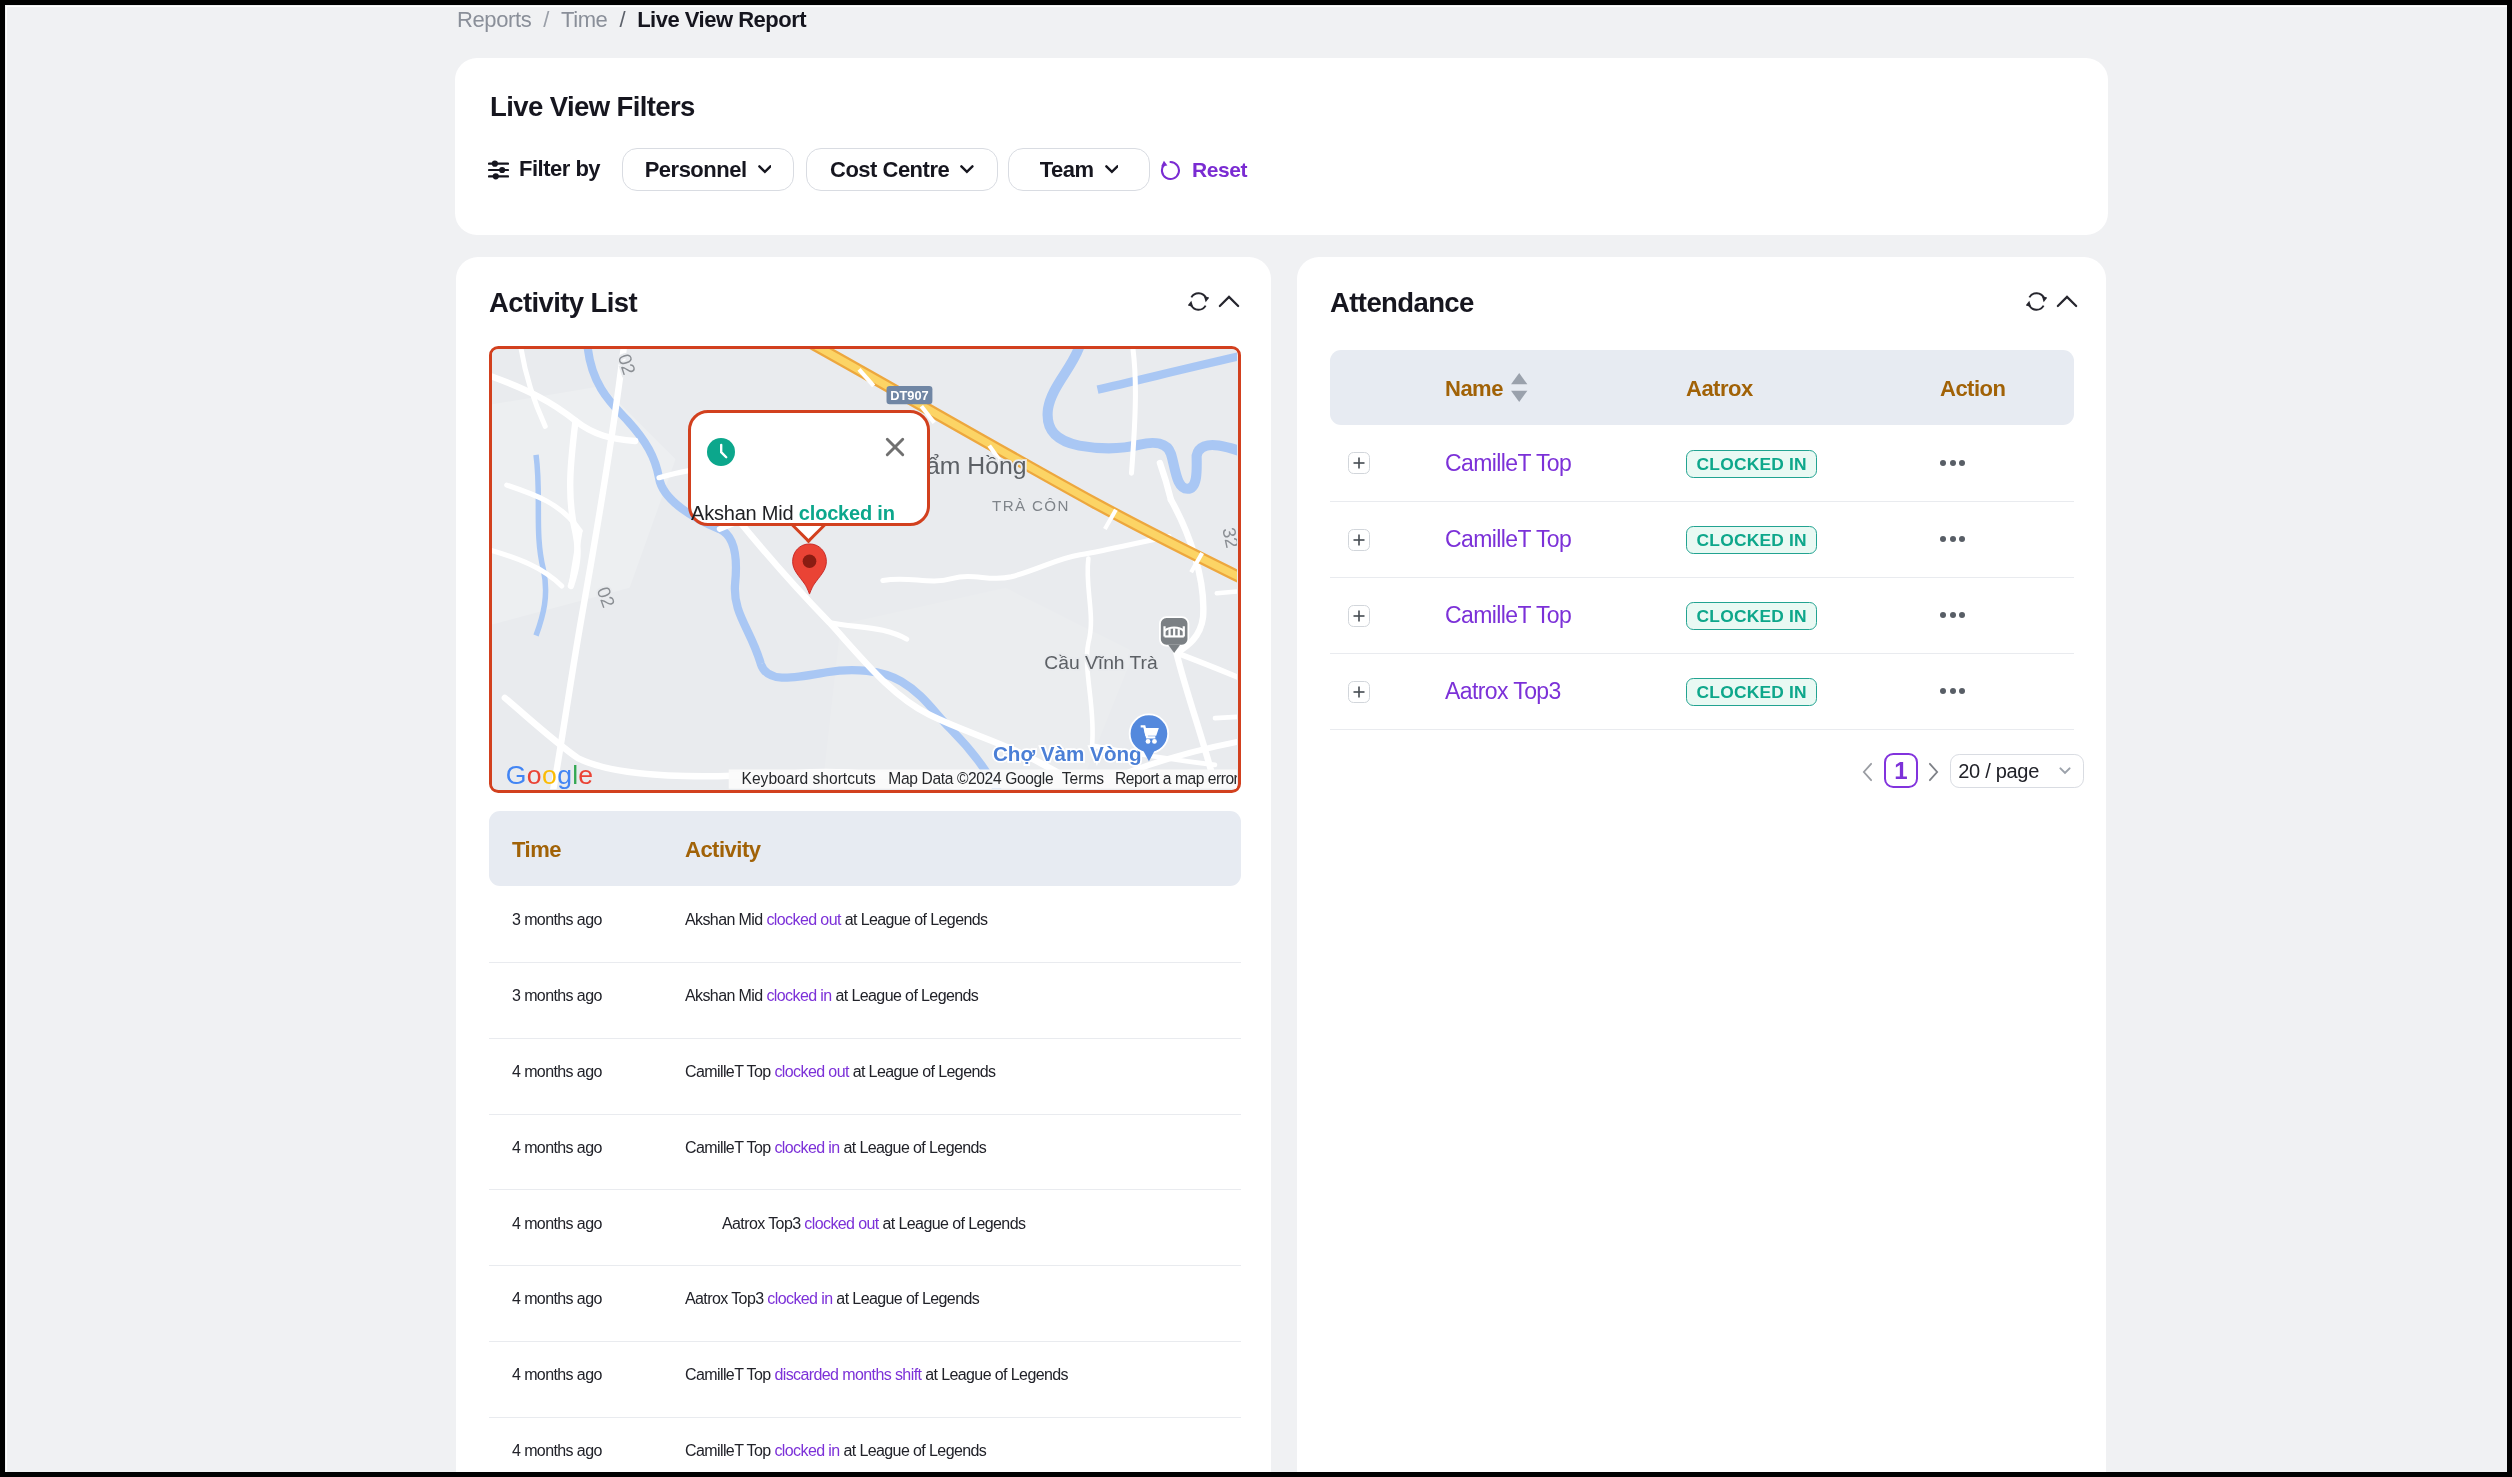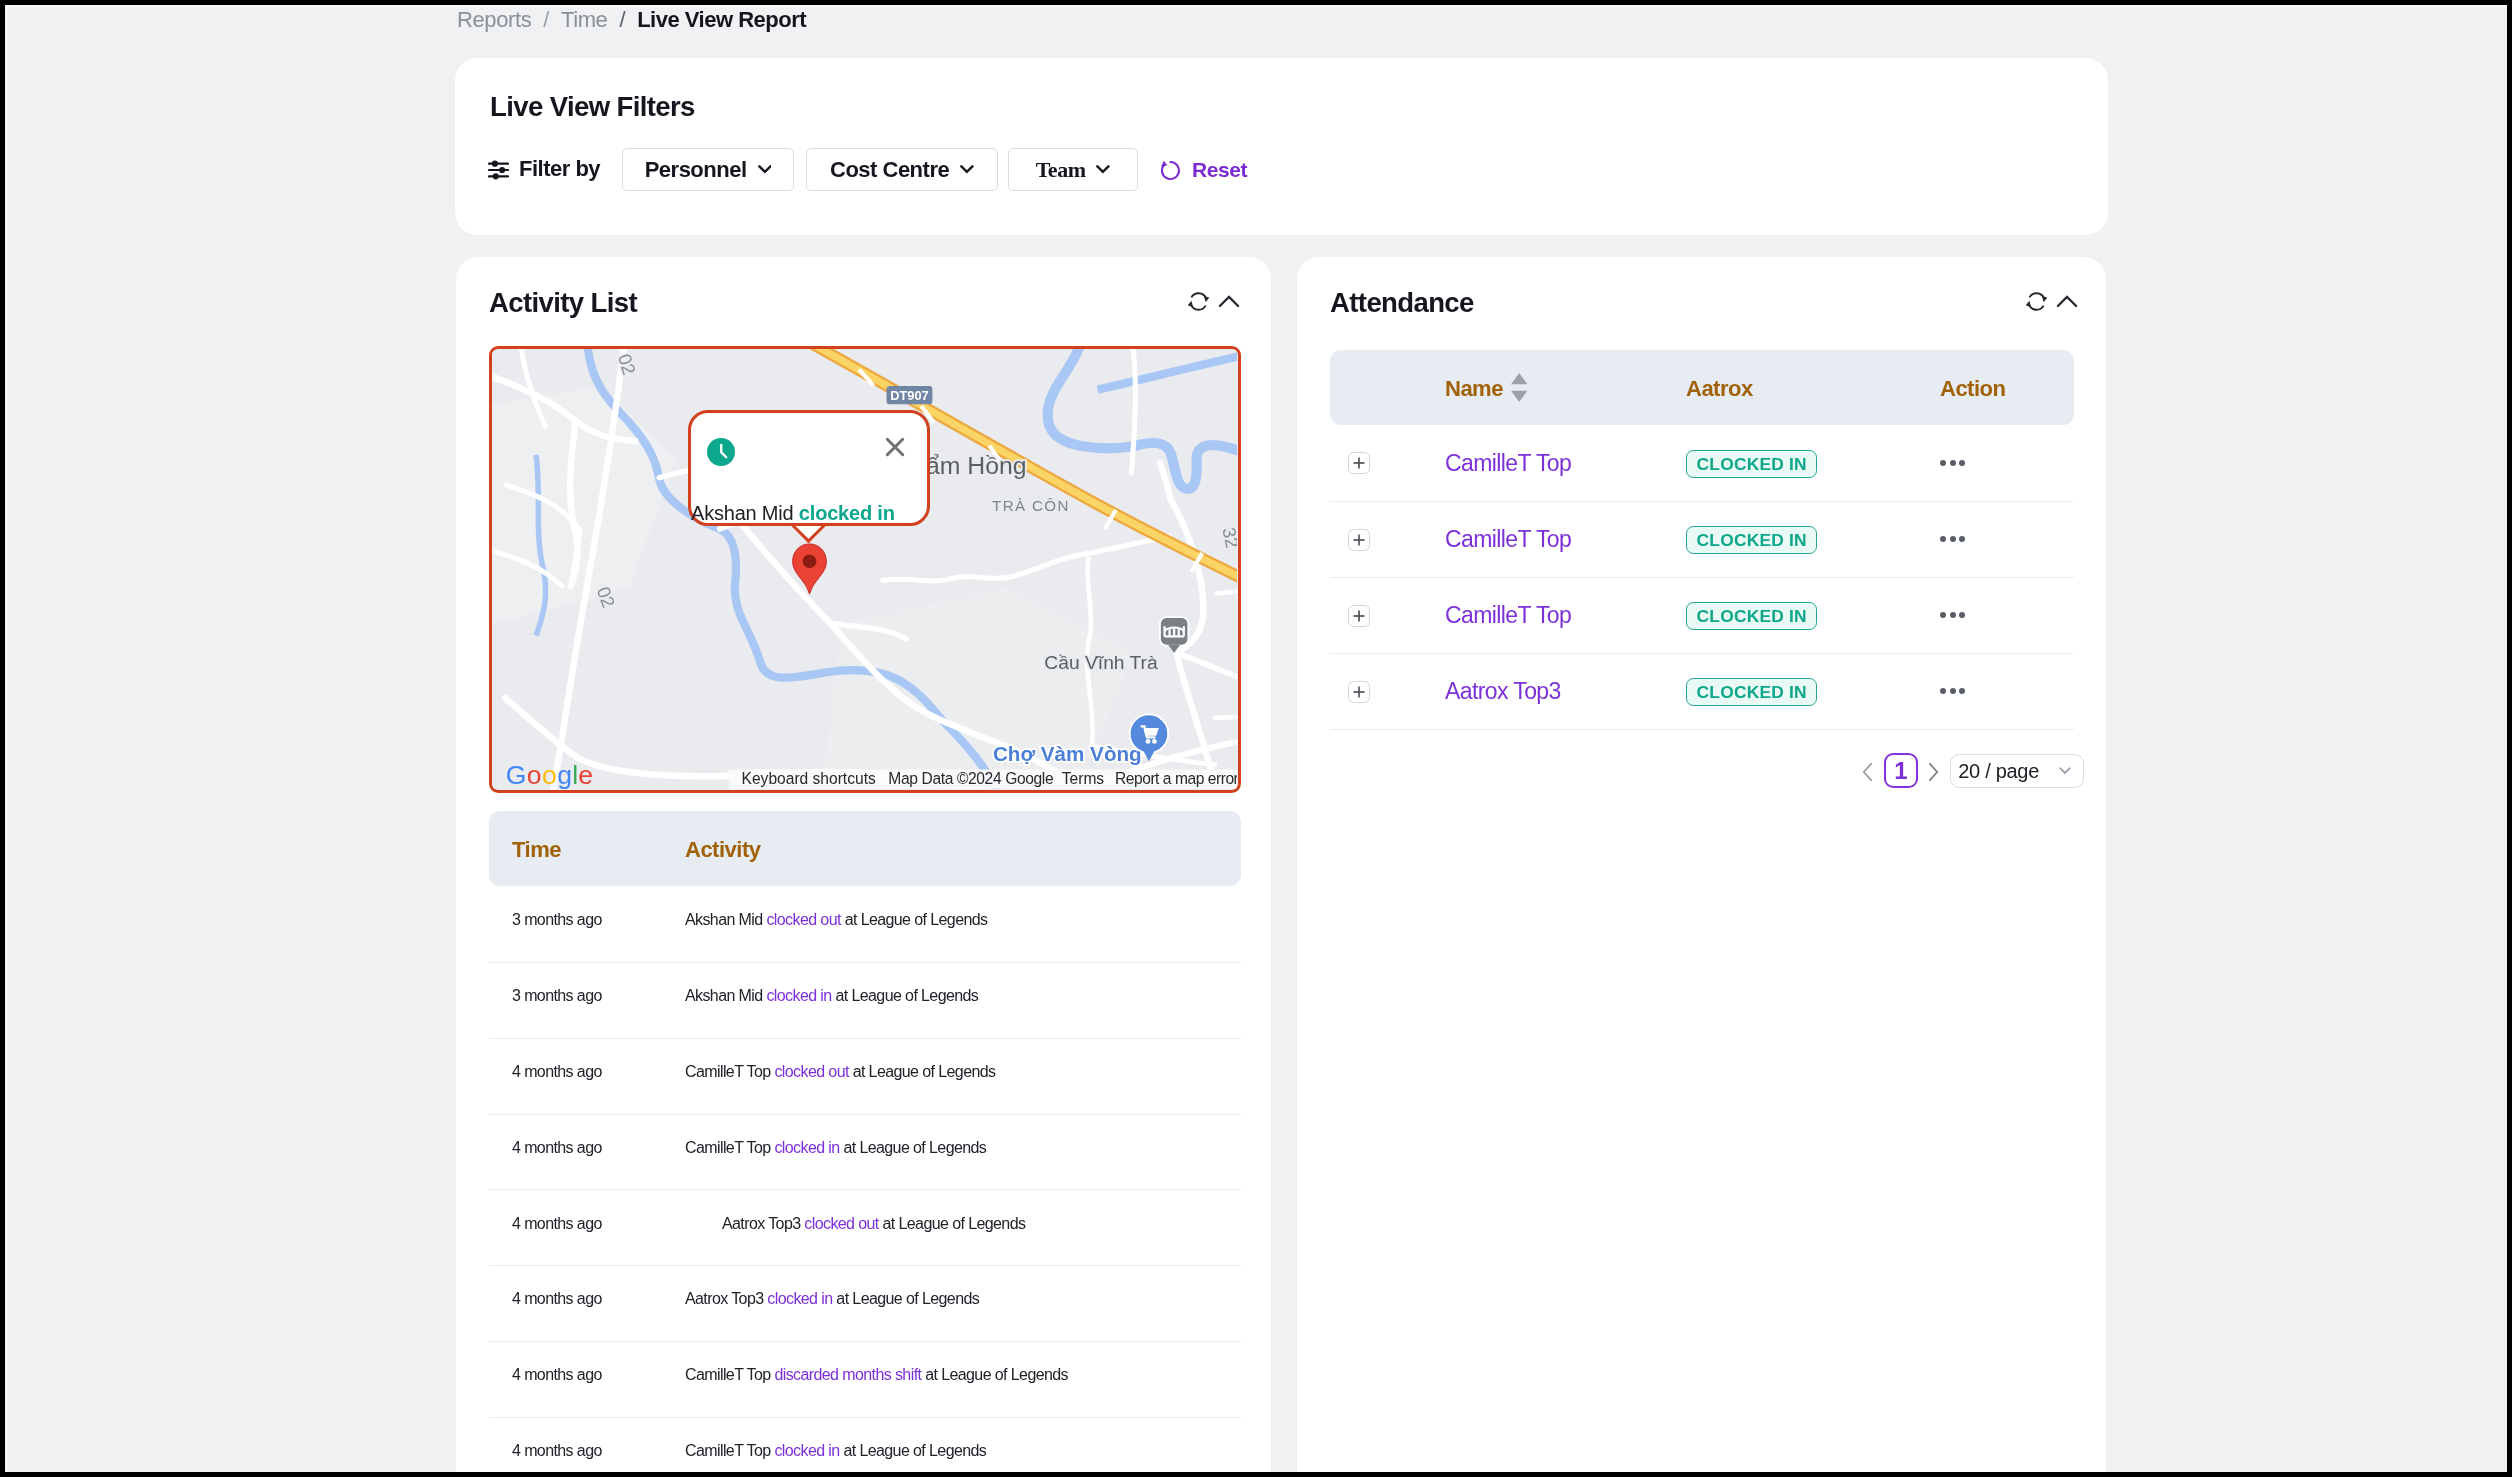--- a/index.html
+++ b/index.html
@@ -7,21 +7,21 @@
   body { font-family:"Liberation Sans", sans-serif; background:#000; }
   .frame { position:absolute; left:0; top:0; width:2512px; height:1477px;
            background:#f0f1f3; overflow:hidden; }
   .borderov { position:absolute; left:0; top:0; width:2512px; height:1477px;
            border:5.5px solid #010101; z-index:99; pointer-events:none; }
   .abs { position:absolute; }
   .card { position:absolute; background:#fff; border-radius:22px; }
   .ttl { font-weight:bold; font-size:27.5px; letter-spacing:-0.6px; color:#16161f; }
   .bold { font-weight:bold; }
   .btn { position:absolute; height:43px; background:#fff; border:1.8px solid #d9dce2;
-         border-radius:5px; display:flex; align-items:center; justify-content:center;
+         border-radius:15px; display:flex; align-items:center; justify-content:center;
          font-weight:bold; font-size:22px; letter-spacing:-0.5px; color:#16161f; gap:11px; }
   .hdrrow { position:absolute; background:#e7ebf2; border-radius:11px; }
   .hcell { position:absolute; font-weight:bold; font-size:22px; letter-spacing:-0.5px; color:#a16207; }
   .cell { position:absolute; font-size:16px; letter-spacing:-0.6px; color:#212229; white-space:nowrap; }
   .purple { color:#7c31d8; }
   .sep { position:absolute; height:1.4px; background:#e9ebef; }
   .badge { position:absolute; height:28.4px; padding:0 9.6px; background:#e9f9f3;
            border:1.7px solid #22a391; border-radius:7.3px; color:#0ea78b; font-weight:bold;
            font-size:17.4px; letter-spacing:0.2px; display:flex; align-items:center; }
   .plusbtn { position:absolute; width:22px; height:22px; border:1.4px solid #d2d6db;
@@ -60,21 +60,21 @@
   <div class="btn" style="left:622px; top:148px; width:172px;">Personnel
     <svg width="13.8" height="8.3" viewBox="0 0 15 9" fill="none" stroke="#16161f" stroke-width="2.6" stroke-linecap="round">
         <path d="M1.5 1.5 L7.5 7.5 L13.5 1.5"></path>
       </svg>
   </div>
   <div class="btn" style="left:806px; top:148px; width:192px;">Cost Centre
     <svg width="13.8" height="8.3" viewBox="0 0 15 9" fill="none" stroke="#16161f" stroke-width="2.6" stroke-linecap="round">
         <path d="M1.5 1.5 L7.5 7.5 L13.5 1.5"></path>
       </svg>
   </div>
-  <div class="btn" style="left:1008px; top:148px; width:130px;font-family:Liberation Serif, serif;">Team
+  <div class="btn" style="left:1008px; top:148px; width:142px;">Team
     <svg width="13.8" height="8.3" viewBox="0 0 15 9" fill="none" stroke="#16161f" stroke-width="2.6" stroke-linecap="round">
         <path d="M1.5 1.5 L7.5 7.5 L13.5 1.5"></path>
       </svg>
   </div>
   <div class="abs" style="left:1160px; top:160px;">
     <svg width="21" height="21" viewBox="0 0 23 23" fill="none" stroke="#7a2bd2" stroke-width="2.3" stroke-linecap="round">
       <path d="M11.5 2.2 A 9.3 9.3 0 1 1 4.9 4.9"></path>
       <polygon points="8.1,6.1 1.2,7.0 4.3,0.8" fill="#7a2bd2" stroke="none"></polygon>
     </svg>
   </div>

